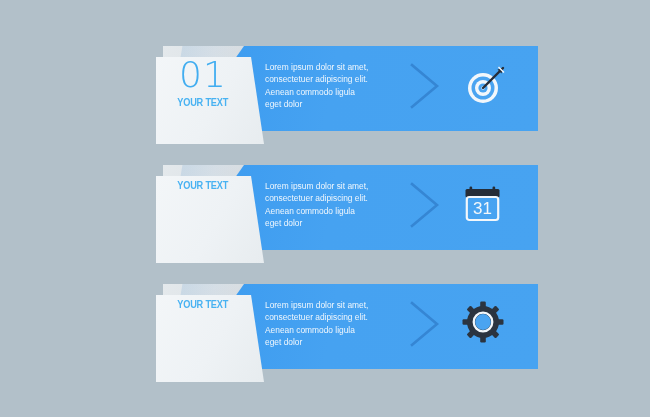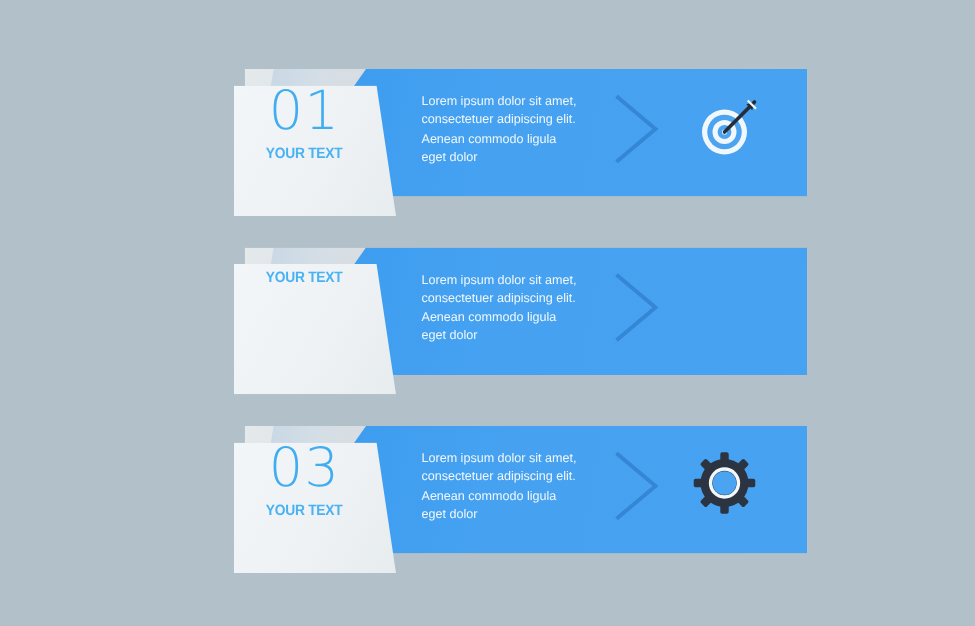--- a/index.html
+++ b/index.html
@@ -121,21 +121,20 @@
   
   .body-text {
     position: absolute;
     left: 125px;
     top: 27px;
     width: 125px;
     color: #f0f7fd;
     font-size: 8.4px;
     line-height: 1.47;
     font-family: "Liberation Sans", sans-serif;
-    margin-left: 16px;
   }
   .body-text div { white-space: nowrap; }
 
   
   .chev {
     position: absolute;
     left: 268px;
     top: 28px;
     width: 34px;
     height: 48px;
@@ -201,29 +200,37 @@
       <div>Lorem ipsum dolor sit amet,</div>
       <div>consectetuer adipiscing elit.</div>
       <div>Aenean commodo ligula</div>
       <div>eget dolor</div>
     </div>
     <div class="chev">
       <svg width="34" height="48" viewBox="0 0 34 48">
         <polyline points="4,3 29,24 4,45" fill="none" stroke="#3586d4" stroke-width="2.6" stroke-linecap="square" stroke-linejoin="miter"></polyline>
       </svg>
     </div>
+    <div class="icon-wrap">
+      <svg width="54" height="54" viewBox="0 0 54 54">
+        <rect x="11.5" y="9.5" width="2.7" height="7" rx="1.2" fill="#252d38"></rect>
+        <rect x="34.5" y="9.5" width="2.7" height="7" rx="1.2" fill="#252d38"></rect>
+        <rect x="7.5" y="12" width="34" height="8.5" rx="1.5" fill="#252d38"></rect>
+        <rect x="8.8" y="20" width="31.4" height="23" rx="2.5" fill="none" stroke="#f2f7fb" stroke-width="2.2"></rect>
+        <text x="24.5" y="37" font-family="'Liberation Sans', sans-serif" font-size="17" fill="#f2f7fb" text-anchor="middle">31</text>
+      </svg>
+    </div>
   </div>
 
   <div class="row row-3">
     <div class="tab"></div>
     <div class="banner"></div>
     <div class="banner-shade"></div>
     <div class="card"></div>
     <div class="card-inner">
-      <div class="num">03</div>
       <div class="your-text">YOUR TEXT</div>
     </div>
     <div class="body-text">
       <div>Lorem ipsum dolor sit amet,</div>
       <div>consectetuer adipiscing elit.</div>
       <div>Aenean commodo ligula</div>
       <div>eget dolor</div>
     </div>
     <div class="chev">
       <svg width="34" height="48" viewBox="0 0 34 48">

